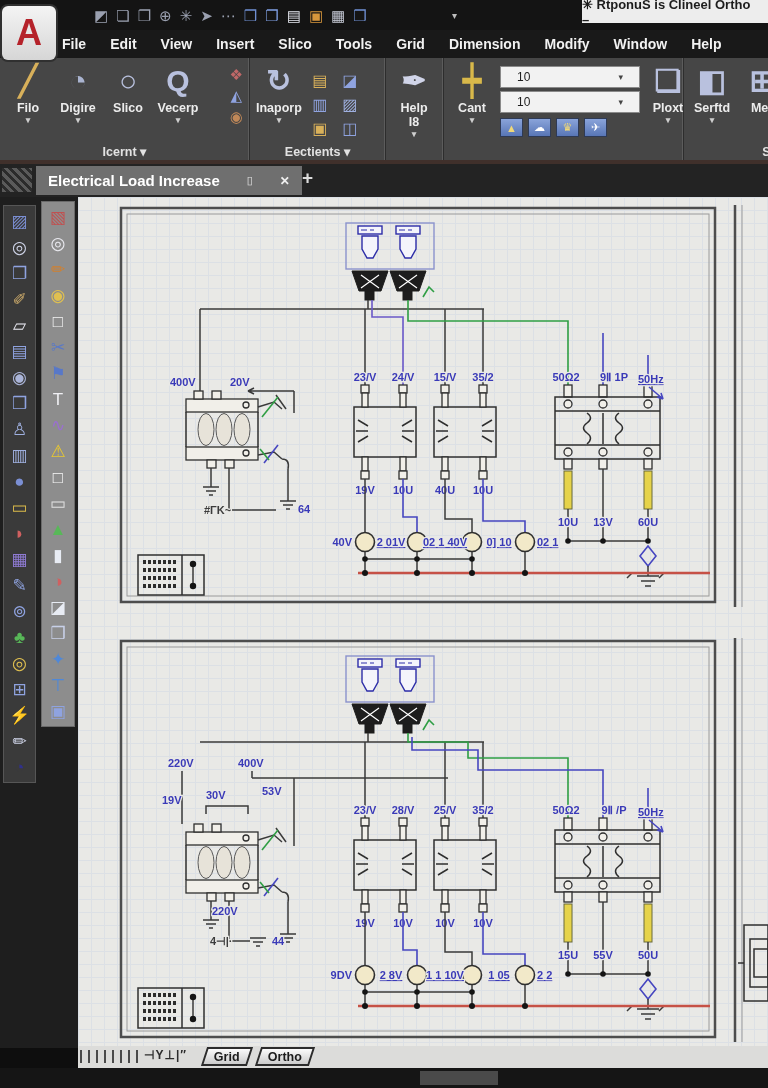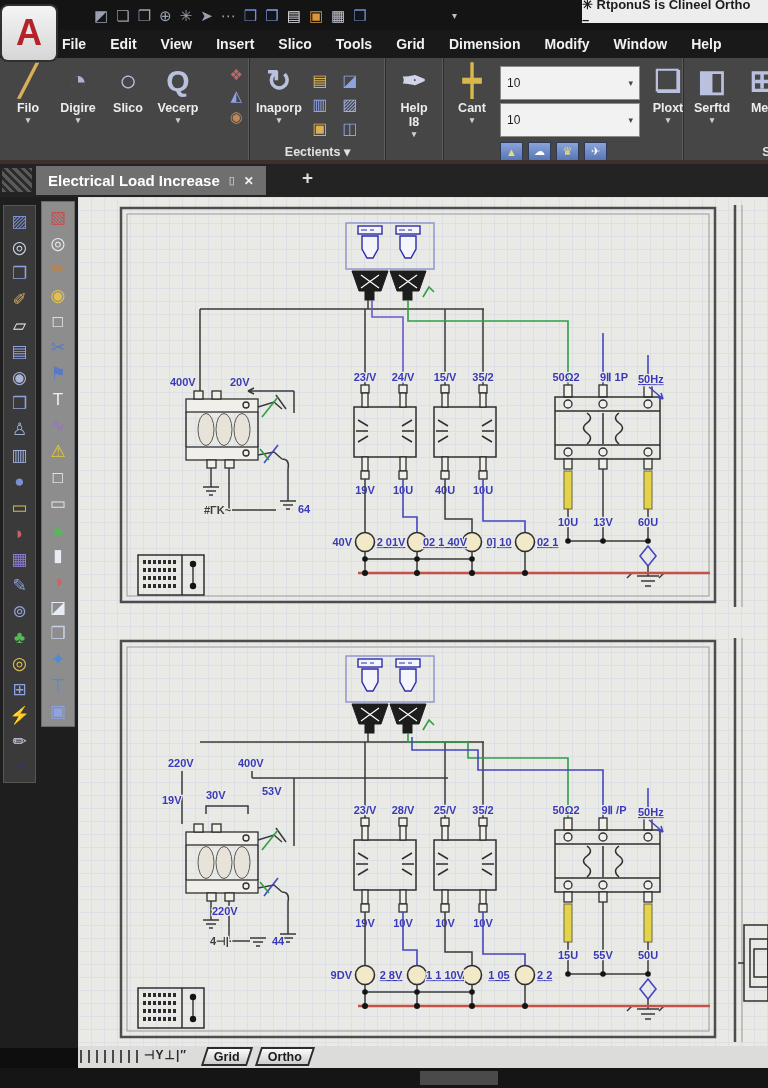--- a/index.html
+++ b/index.html
@@ -21,29 +21,29 @@
   .panel-label{position:absolute;bottom:1px;left:0;right:0;text-align:center;color:#e2e2e2;font-size:12.5px;font-weight:600;white-space:nowrap}
   .tools{display:flex;padding:3px 6px 0;gap:6px}
   .tool{display:flex;flex-direction:column;align-items:center;min-width:44px;color:#ececec;font-size:12.5px;font-weight:600}
   .ticon{height:40px;display:flex;align-items:center;justify-content:center;font-size:30px;line-height:1}
   .tcaret{font-size:9px;color:#cfcfcf;height:11px}
   .sidecol{display:flex;flex-direction:column;gap:3px;padding-top:8px}
   .sideicon{font-size:15px;text-align:center}
   .igrid{display:grid;grid-template-columns:24px 24px;gap:5px 6px;padding-top:10px}
   .gicon{font-size:16px;text-align:center}
   .combos{display:flex;flex-direction:column;padding-top:5px}
-  .combo{width:140px;height:34px;background:#f2f2f2;border:1px solid #8a8a8a;display:flex;align-items:center;justify-content:space-between;padding:0 6px;font-size:12px;color:#1e1e1e;margin-bottom:3px}
+  .combo{width:140px;height:22px;background:#f2f2f2;border:1px solid #8a8a8a;display:flex;align-items:center;justify-content:space-between;padding:0 16px;font-size:12px;color:#1e1e1e;margin-bottom:3px}
   .combo .ccaret{font-size:9px;color:#444}
   .minirow{display:flex;gap:5px;padding-top:2px}
   .mini{width:23px;height:19px;background:linear-gradient(#8aa4da,#5876b6);border:1px solid #2e3a55;color:#fff;font-size:11px;display:flex;align-items:center;justify-content:center}
   
   .accent-strip{position:absolute;left:0;top:160px;width:768px;height:4px;background:#40302b}
   .tabbar{position:absolute;left:0;top:164px;width:768px;height:33px;background:#232323}
   .hatchsq{position:absolute;left:2px;top:4px;width:30px;height:24px;background:repeating-linear-gradient(45deg,#5a5a5a 0 3px,#2b2b2b 3px 6px)}
-  .dtab{position:absolute;left:36px;top:2px;height:29px;background:#6f6f6f;color:#fff;display:flex;align-items:center;gap:9px;padding:0 12px;font-size:15px;font-weight:700}
+  .dtab{position:absolute;left:36px;top:2px;height:29px;background:#6f6f6f;color:#fff;display:flex;align-items:center;gap:27px;padding:0 12px;font-size:15px;font-weight:700}
   .dtab .tico{font-size:11px;color:#e0e0e0;font-weight:400}
   .dtab .tclose{font-size:12px;color:#f0f0f0}
   .newtab{position:absolute;left:302px;top:3px;color:#dcdcdc;font-size:19px;font-weight:700}
   
   .sidebar{position:absolute;left:0;top:197px;width:78px;height:851px;background:#1e1e1e}
   .scol1{position:absolute;left:3px;top:8px;width:33px;background:#3a3a3a;border:1px solid #565656;padding:2px 0}
   .scol2{position:absolute;left:41px;top:4px;width:34px;background:#8d8d8d;border:1px solid #6a6a6a;padding:2px 0}
   .sico{height:26px;display:flex;align-items:center;justify-content:center;font-size:17px;line-height:1}
   
   .canvas{position:absolute;left:78px;top:197px;width:690px;height:851px;background:#e9e9e6;background-image:linear-gradient(#dce0e5 1px,transparent 1px),linear-gradient(90deg,#dce0e5 1px,transparent 1px);background-size:13px 13px}
@@ -171,20 +171,21 @@
         </div>
       </div>
     <div class="sidecol" style="position:absolute;right:6px;top:0">
 
         <span class="sideicon" style="color: rgb(192, 104, 104);">❖</span>
 
         <span class="sideicon" style="color: rgb(143, 163, 224);">◭</span>
 
         <span class="sideicon" style="color: rgb(192, 136, 88);">◉</span>
       </div>
+    <div class="panel-label">Icernt ▾</div>
   </div>
 
   <div class="panel" style="width:136px">
     <div class="tools">
       <div class="tool">
         <span class="ticon" style="color:#b9c1de">↻</span>
         <span>Inaporp</span>
         <span class="tcaret">▾</span>
       </div>
       <div class="igrid">

